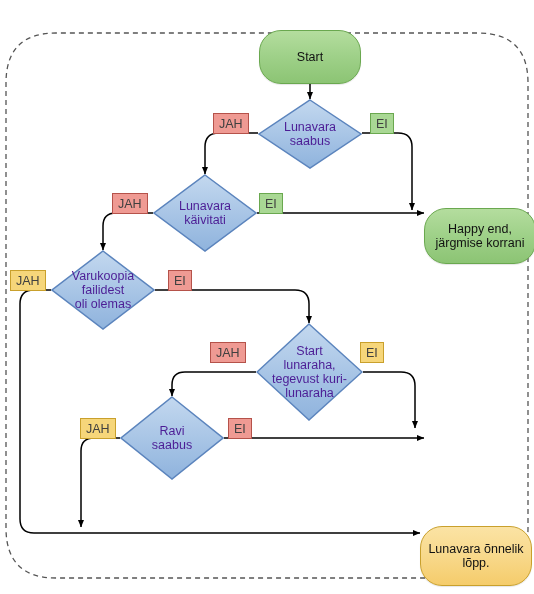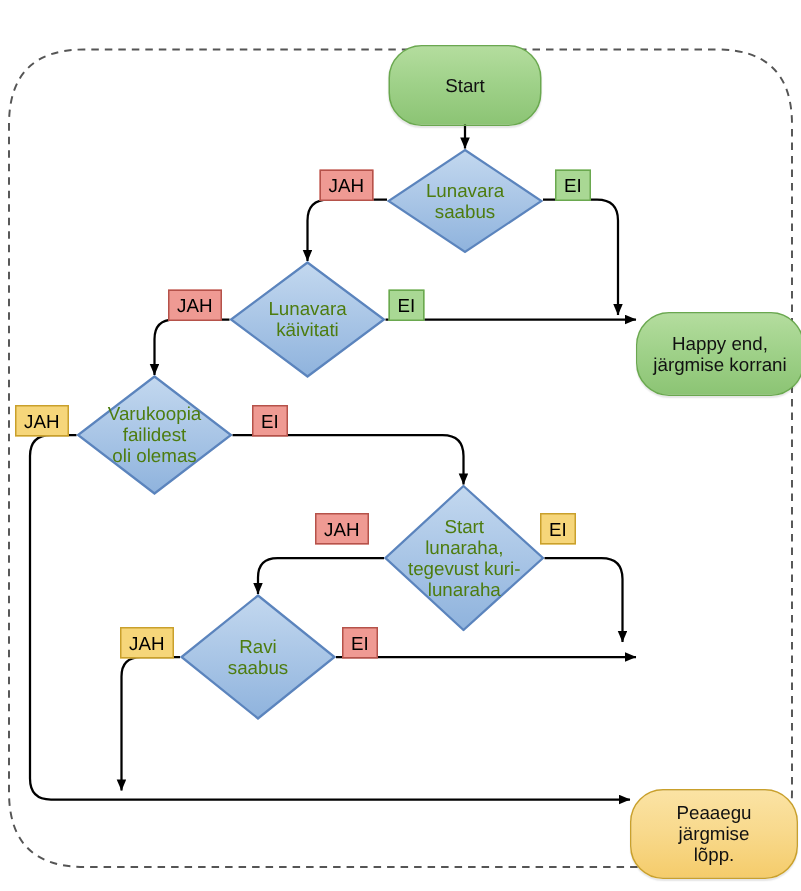--- a/index.html
+++ b/index.html
@@ -71,35 +71,35 @@
   }
   .diamond .dlabel {
     position: absolute;
     left: 0; top: 0;
     width: 100%; height: 100%;
     display: flex;
     align-items: center;
     justify-content: center;
     text-align: center;
     font-size: 12.5px;
-    color: #4d7c0f;
+    color: #4c1d95;
     line-height: 1.14;
     padding: 0 14px;
     box-sizing: border-box;
   }
 
   
   .elabel {
     position: absolute;
     box-sizing: border-box;
     display: flex;
     align-items: center;
     justify-content: center;
     font-size: 12.5px;
-    color: #000000;
+    color: #404040;
     z-index: 5;
     height: 21px;
     padding: 0 5px;
     border-width: 1.3px;
     border-style: solid;
   }
   .lab-red {
     background: #ef9a93;
     border-color: #b5524a;
   }
@@ -280,18 +280,18 @@
   <div class="node terminal term-green" style="left:424px; top:186px; width:112px; height:56px;">
     <span>
       <span>Happy end,</span><br>
       <span>järgmise korrani</span>
     </span>
   </div>
 
 
   <div class="node terminal term-yellow" style="left:420px; top:504px; width:112px; height:60px;">
     <span>
-      <span>Peaaegu järgmise</span><br>
+      <span>Lunavara õnnelik</span><br>
       <span>lõpp.</span><br>
     </span>
   </div>
 
 </div>
 
 </body></html>

